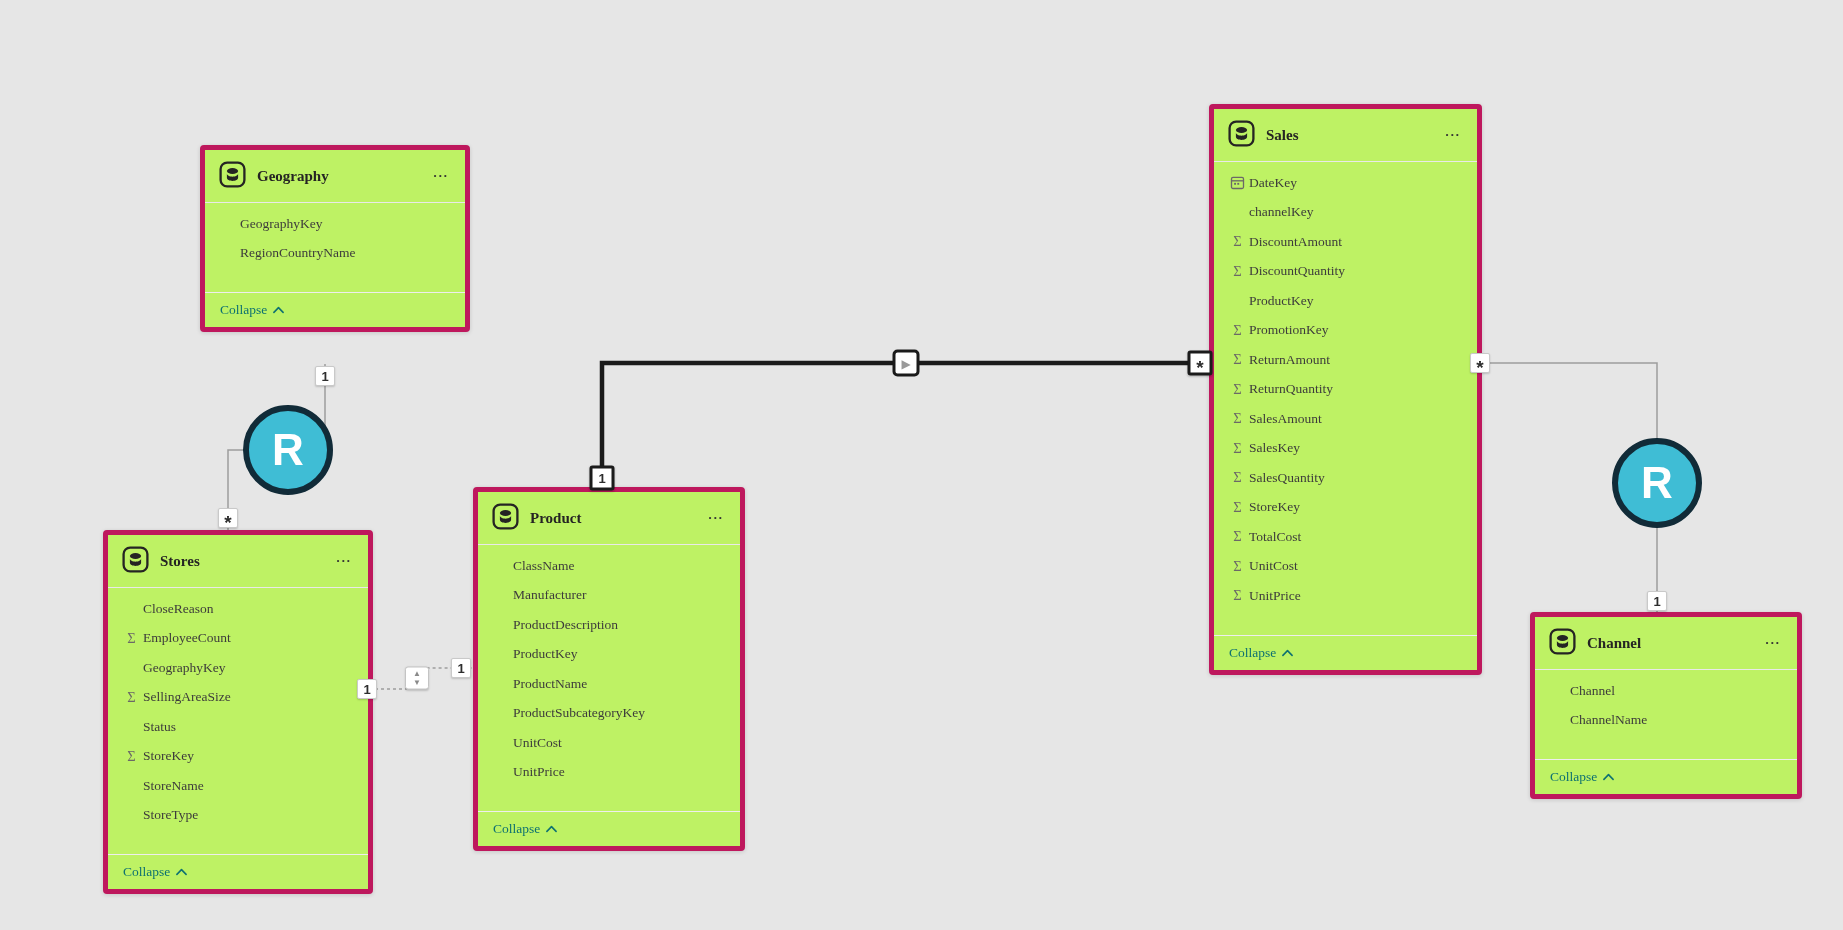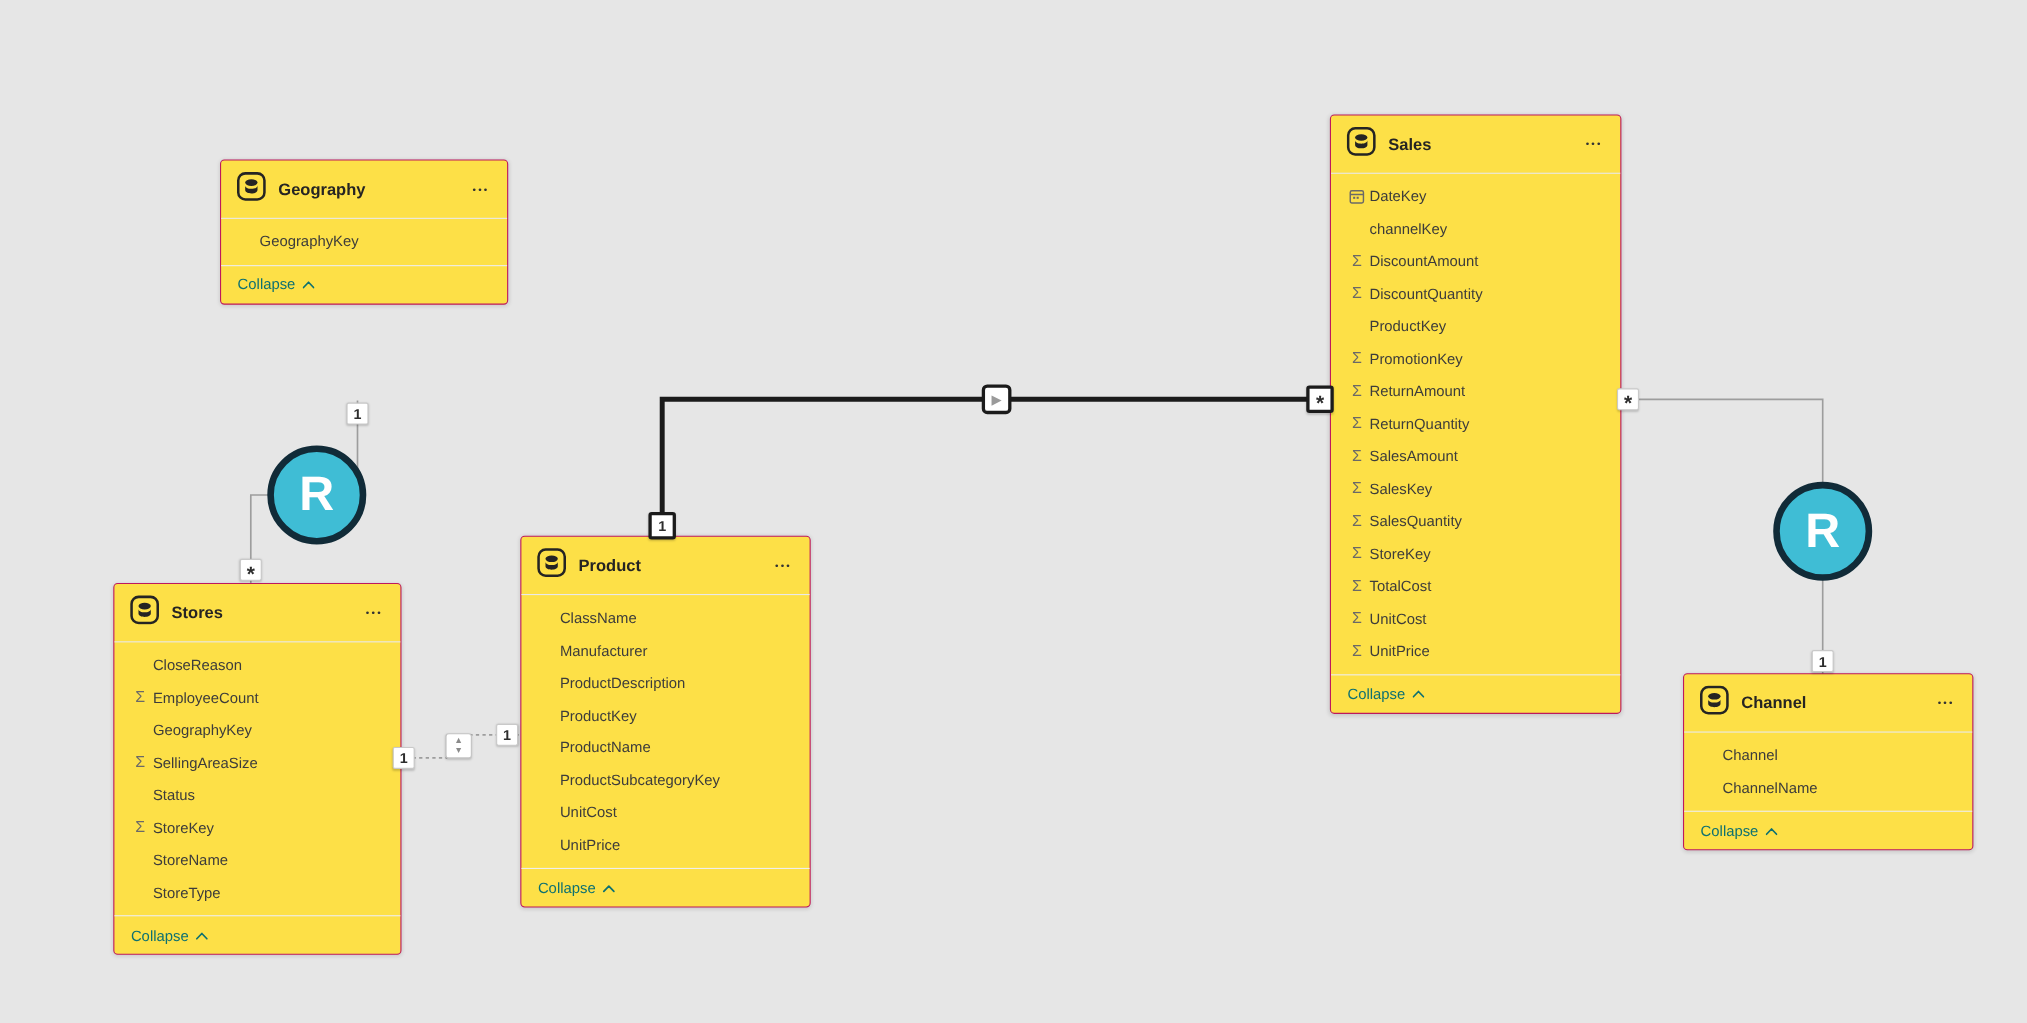--- a/index.html
+++ b/index.html
@@ -3,31 +3,31 @@
 <meta charset="utf-8">
 <style>
   html,body{margin:0;padding:0;}
   body{
     width:1843px;height:930px;position:relative;overflow:hidden;
     background:#e6e6e6;
     font-family:"Liberation Sans","DejaVu Sans",sans-serif;
   }
   #lines-layer{position:absolute;left:0;top:0;width:1843px;height:930px;z-index:1;}
   #cards-layer .card{
-    position:absolute;background:#fde047;border:1px solid #be185d;border-radius:4px;
-    box-shadow:0 1px 4px rgba(0,0,0,.14);z-index:2;
+    position:absolute;background:#bef264;border:5px solid #be185d;border-radius:4px;
+    box-shadow:0 1px 4px rgba(0,0,0,.14);z-index:2;font-family:Liberation Serif, serif;
   }
   .card-header{display:flex;align-items:center;height:52px;padding:0 14px;gap:11px;border-bottom:1px solid #e9e9e9;cursor:pointer;}
   .tbl-title{font-size:15px;font-weight:700;color:#252423;}
   .more{margin-left:auto;color:#333;font-size:9px;letter-spacing:2px;cursor:pointer;padding:4px 2px;}
   .fields{padding:6px 0 2px;}
   .field-row{display:flex;align-items:center;height:29.5px;padding:0 12px;font-size:13.5px;color:#3d3c3b;cursor:pointer;}
   .f-icon{width:23px;display:flex;justify-content:center;align-items:center;color:#6b6967;font-size:14.5px;flex:0 0 23px;}
   .collapse-row{
-    display:flex;align-items:center;gap:6px;height:34px;margin-top:4px;padding:0 15px;
+    display:flex;align-items:center;gap:6px;height:34px;margin-top:22px;padding:0 15px;
     border-top:1px solid #eeeeee;color:#0e7171;font-size:13.5px;cursor:pointer;
   }
   .overlay{position:absolute;z-index:3;transform:translate(-50%,-50%);}
   .rel-label{
     background:#fff;border:1px solid #c9c9c9;border-radius:2px;
     min-width:20px;height:20px;display:flex;align-items:center;justify-content:center;
     font-size:13px;font-weight:700;color:#2d2d2d;padding:0 3px;
     box-shadow:0 1px 2px rgba(0,0,0,.18);box-sizing:border-box;
   }
   .rel-label.thick{border:3px solid #1b1b1b;border-radius:3px;min-width:25px;height:25px;}
@@ -65,20 +65,24 @@
             <path d="M7.9 12.6 c0 4.1 11.2 4.1 11.2 0 v4.2 c0 4.1 -11.2 4.1 -11.2 0 z" fill="#252423"></path>
           </svg></span>
         <span class="tbl-title">Geography</span>
         <span class="more">•••</span>
       </div>
       <div class="fields">
         <div class="field-row">
           <span class="f-icon"></span>
           <span class="f-name">GeographyKey</span>
         </div>
+        <div class="field-row">
+          <span class="f-icon"></span>
+          <span class="f-name">RegionCountryName</span>
+        </div>
       </div>
       <div class="collapse-row">
         <span>Collapse</span>
         <span><svg width="11" height="8" viewBox="0 0 12 8">
             <path d="M1 6.6 L6 1.4 L11 6.6" stroke="#0e7171" stroke-width="1.7" fill="none" stroke-linecap="round" stroke-linejoin="round"></path>
           </svg></span>
       </div>
     </div>
     <div class="card" style="left: 103px; top: 530px; width: 260px; text-align: right;">
       <div class="card-header">

